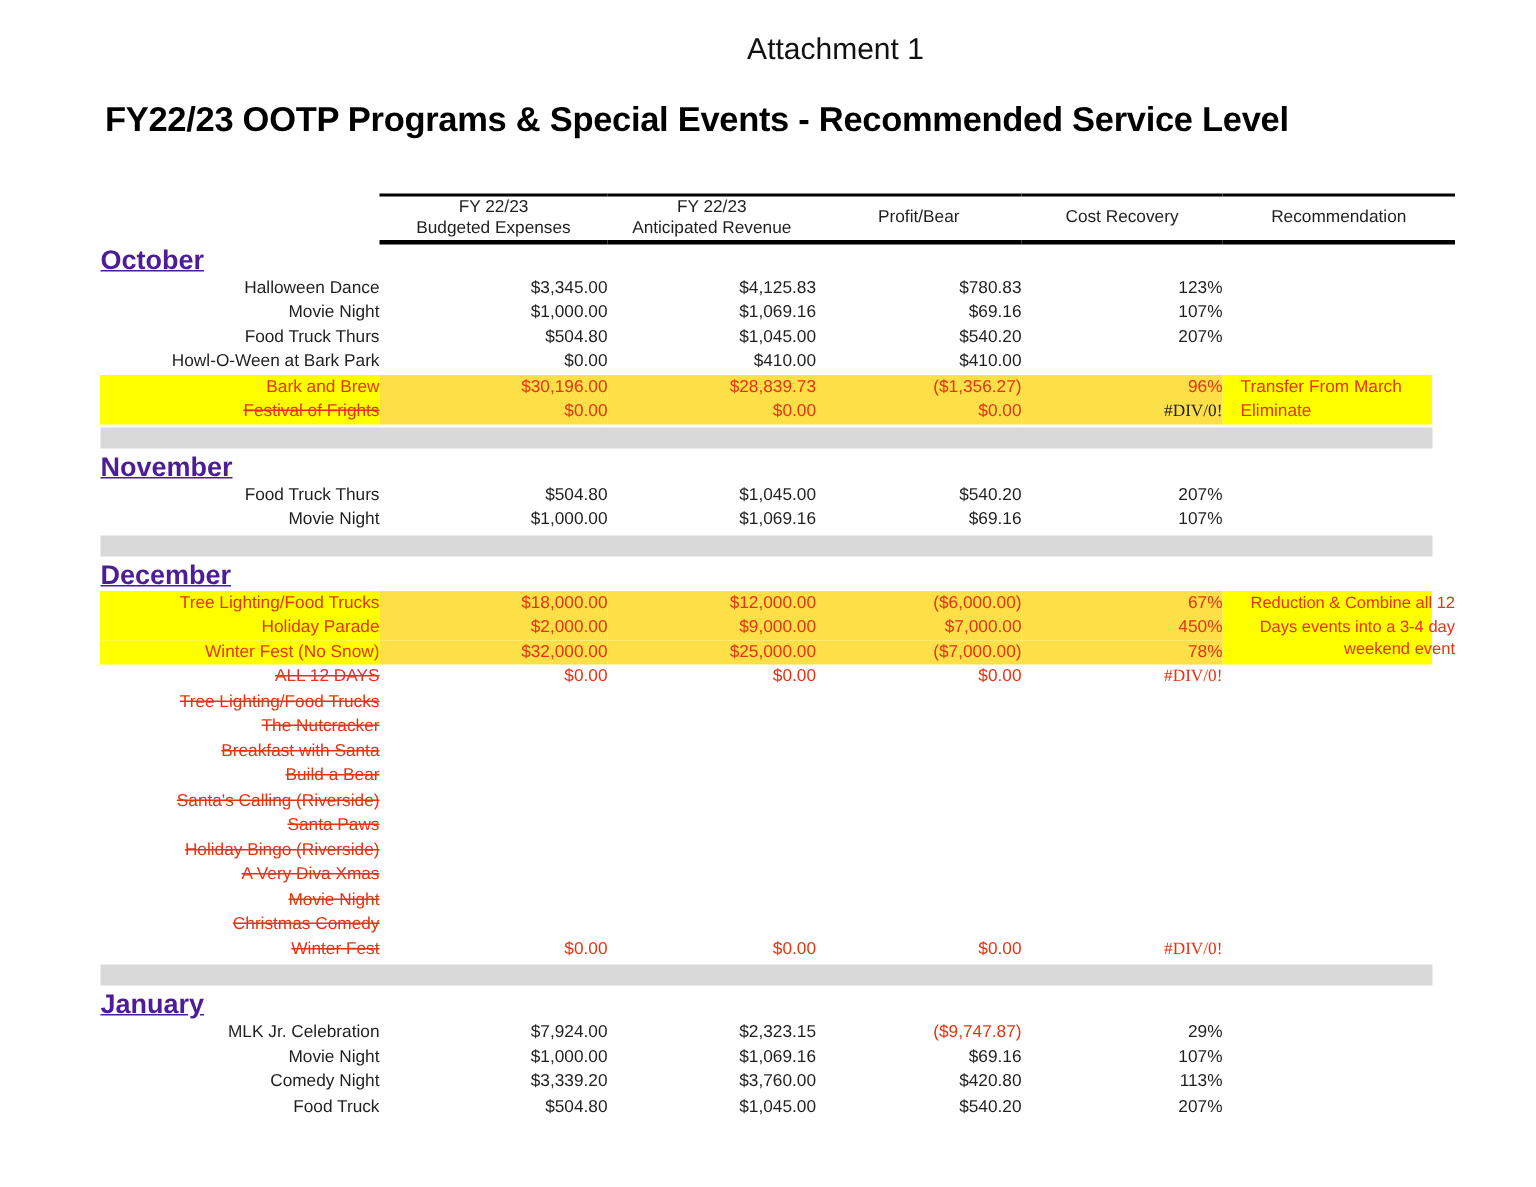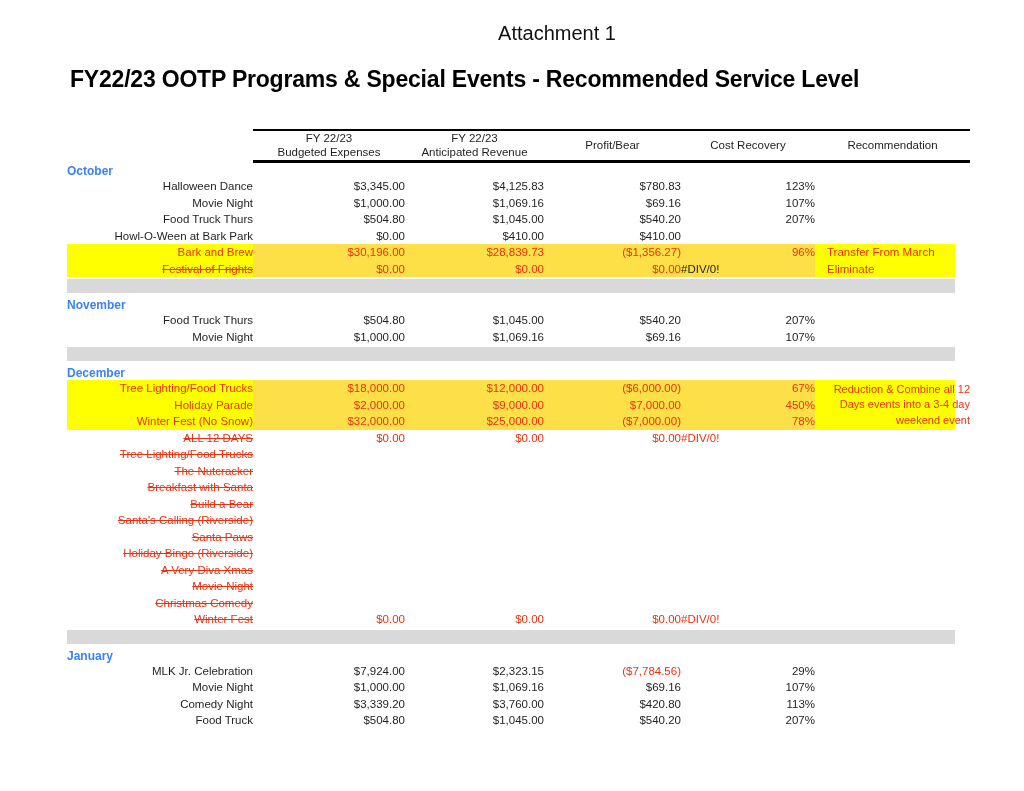--- a/index.html
+++ b/index.html
@@ -15,30 +15,30 @@
   .main-heading {
     position:absolute; top:66px; left:70px; font-size:23px; font-weight:bold; color:#000;
     letter-spacing:-0.2px; white-space:nowrap;
   }
   table.sheet {
     position:absolute; left:40px; top:129px; width:930px;
     border-collapse:collapse; table-layout:fixed; font-size:11.5px; color:#1f1f1f;
   }
   td { padding:0; height:16.5px; white-space:nowrap; overflow:visible; vertical-align:middle; }
   td.r { text-align:right; }
-  td.c { text-align:left; }
+  td.c { text-align:right;font-family:Liberation Serif, serif; }
   td.l { text-align:left; padding-left:12px;margin-top:32px; }
   tr.hdr td {
     border-top:2px solid #000; border-bottom:3px solid #000;
     height:31px; text-align:center; vertical-align:middle; line-height:14px; font-size:11.5px;
   }
   tr.hdr td.nob { border-top:none; border-bottom:none; }
   tr.lbl td {
-    height:17px; vertical-align:bottom; font-weight:bold; 
-    font-size:12px; text-align:left; padding-left:27px; color:#3b82f6;
+    height:17px; vertical-align:bottom; font-weight:bold; text-decoration:underline;
+    font-size:18px; text-align:left; padding-left:27px; color:#4c1d95;
   }
   tr.sep td {
     height:18px;
     background:linear-gradient(#d9d9d9,#d9d9d9) 27px 2px / 888px 14px no-repeat;
   }
   tr.hl td { background:#fde047; }
   tr.hl td.first { background:linear-gradient(to right, transparent 27px, #ffff00 27px); }
   tr.hl td.last  { background:linear-gradient(to right, #ffff00 140px, transparent 140px); }
   .red { color:#e63312; }
   .strike { text-decoration:line-through; }
@@ -285,21 +285,21 @@
           <td colspan="6"></td>
         </tr>
 
     <tr class="lbl">
       <td colspan="6">January</td>
     </tr>
     <tr>
       <td class="r">MLK Jr. Celebration</td>
       <td class="r">$7,924.00</td>
       <td class="r">$2,323.15</td>
-      <td class="r red">($7,784.56)</td>
+      <td class="r red">($9,747.87)</td>
       <td class="r">29%</td>
       <td></td>
     </tr>
     <tr>
       <td class="r">Movie Night</td>
       <td class="r">$1,000.00</td>
       <td class="r">$1,069.16</td>
       <td class="r">$69.16</td>
       <td class="r">107%</td>
       <td></td>

